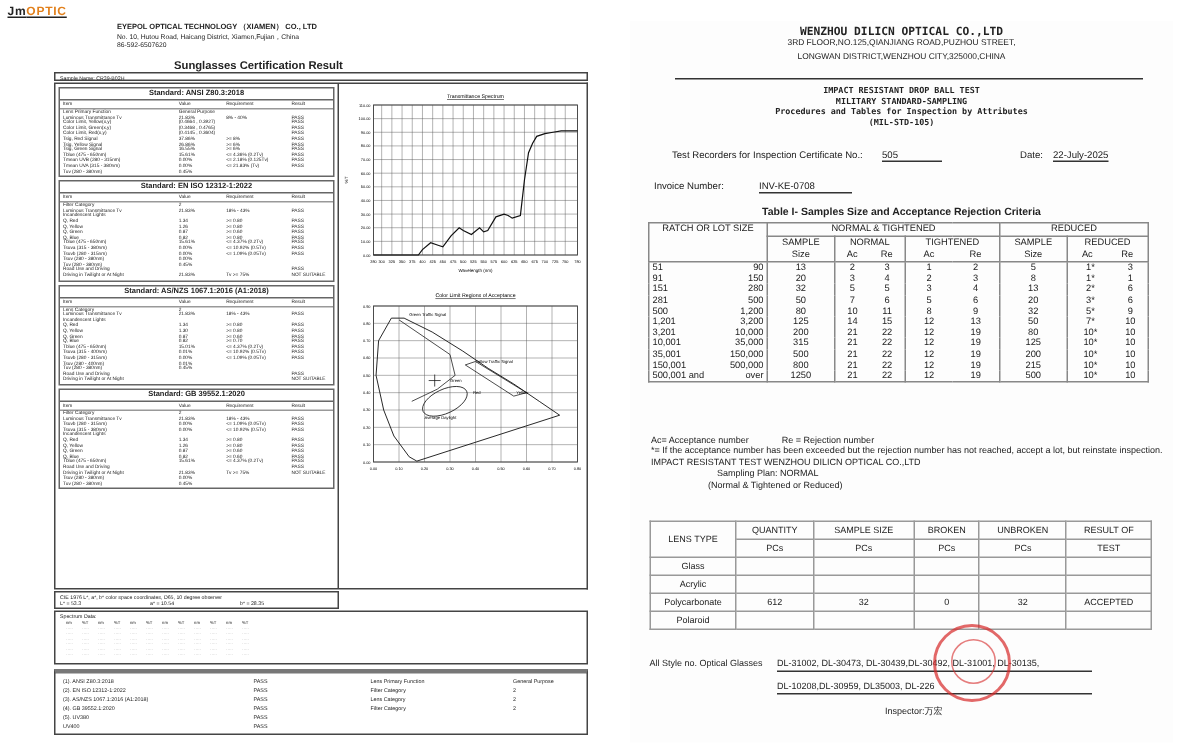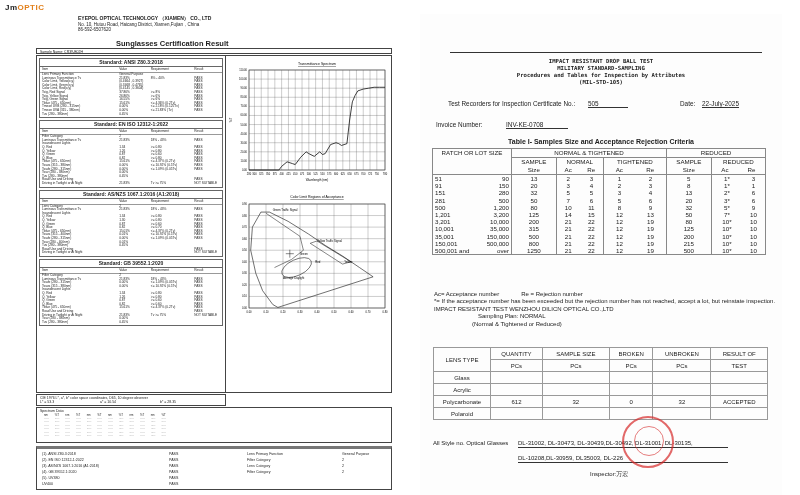--- a/index.html
+++ b/index.html
@@ -1,17 +1,17 @@
 <!DOCTYPE html>
 <html><head>
 <meta charset="utf-8">
 <style>
   html,body{margin:0;padding:0;}
   body{width:800px;height:495px;background:#fff;position:relative;overflow:hidden;font-family:"Liberation Sans",sans-serif;color:#222;}
-  .logo{position:absolute;left:5px;top:3px;font-size:8px;font-weight:bold;letter-spacing:0.5px;}
+  .logo{position:absolute;left:5px;top:3px;font-size:8px;font-weight:bold;letter-spacing:0.5px;text-decoration:underline;}
   .logo .jm{color:#222;}
   .logo .op{color:#e2801c;}
 
   
   .left{position:absolute;left:36px;top:14px;width:358px;height:478px;}
   .lh{font-size:4.5px;line-height:5.5px;color:#222;}
   .lh .co{font-weight:bold;font-size:5px;}
   .rtitle{position:absolute;left:80px;top:25px;font-size:7.5px;font-weight:bold;}
   .sample{position:absolute;left:0;top:34px;width:356px;height:6px;border:1px solid #444;font-size:3.5px;line-height:6px;padding-left:3px;box-sizing:border-box;}
   .stdcol{position:absolute;left:0;top:41px;width:190px;height:338px;border:1px solid #444;box-sizing:border-box;}
@@ -695,20 +695,25 @@
       <div class="sr" style="left:210px;top:9px">Filter Category</div>
       <div class="sr" style="left:305px;top:9px">2</div>
       <div class="sr" style="left:210px;top:15px">Lens Category</div>
       <div class="sr" style="left:305px;top:15px">2</div>
       <div class="sr" style="left:210px;top:21px">Filter Category</div>
       <div class="sr" style="left:305px;top:21px">2</div>
     </div>
 </div>
 
 <div class="right">
+  <div class="rh">
+    <div class="co">WENZHOU DILICN OPTICAL CO.,LTD</div>
+    <div class="ad">3RD FLOOR,NO.125,QIANJIANG ROAD,PUZHOU STREET,</div>
+    <div class="ad">LONGWAN DISTRICT,WENZHOU CITY,325000,CHINA</div>
+  </div>
   <div class="hr" style="top:38px;"></div>
   <div style="position:absolute;left:0;top:44px;width:362px;">
     <div class="tst">IMPACT RESISTANT DROP BALL TEST</div>
     <div class="tst">MILITARY STANDARD-SAMPLING</div>
     <div class="tst">Procedures and Tables for Inspection by Attributes</div>
     <div class="tst">(MIL-STD-105)</div>
   </div>
   <div class="fld" style="left:28px;top:86px;">Test Recorders for Inspection Certificate No.:</div>
   <div class="fld" style="left:168px;top:86px;"><span class="ul" style="width:40px">505</span></div>
   <div class="fld" style="left:260px;top:86px;">Date:</div>

